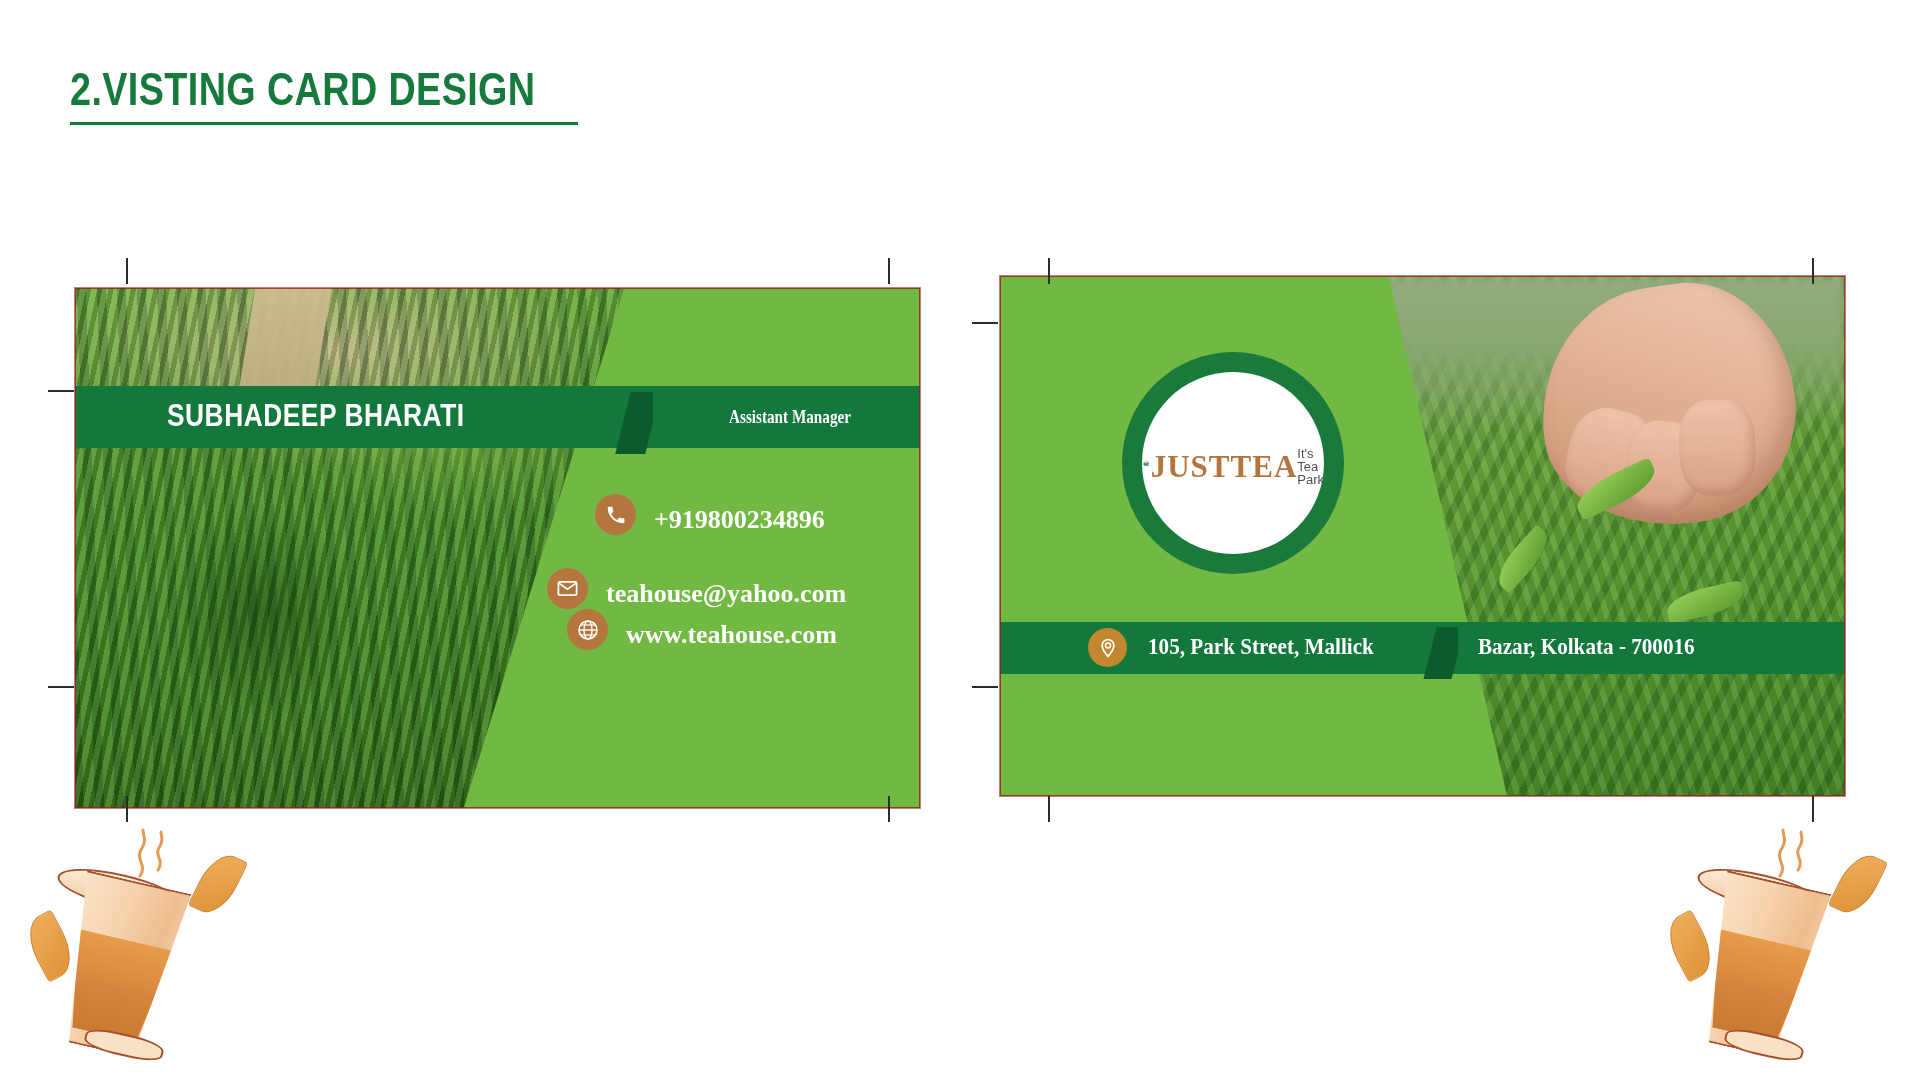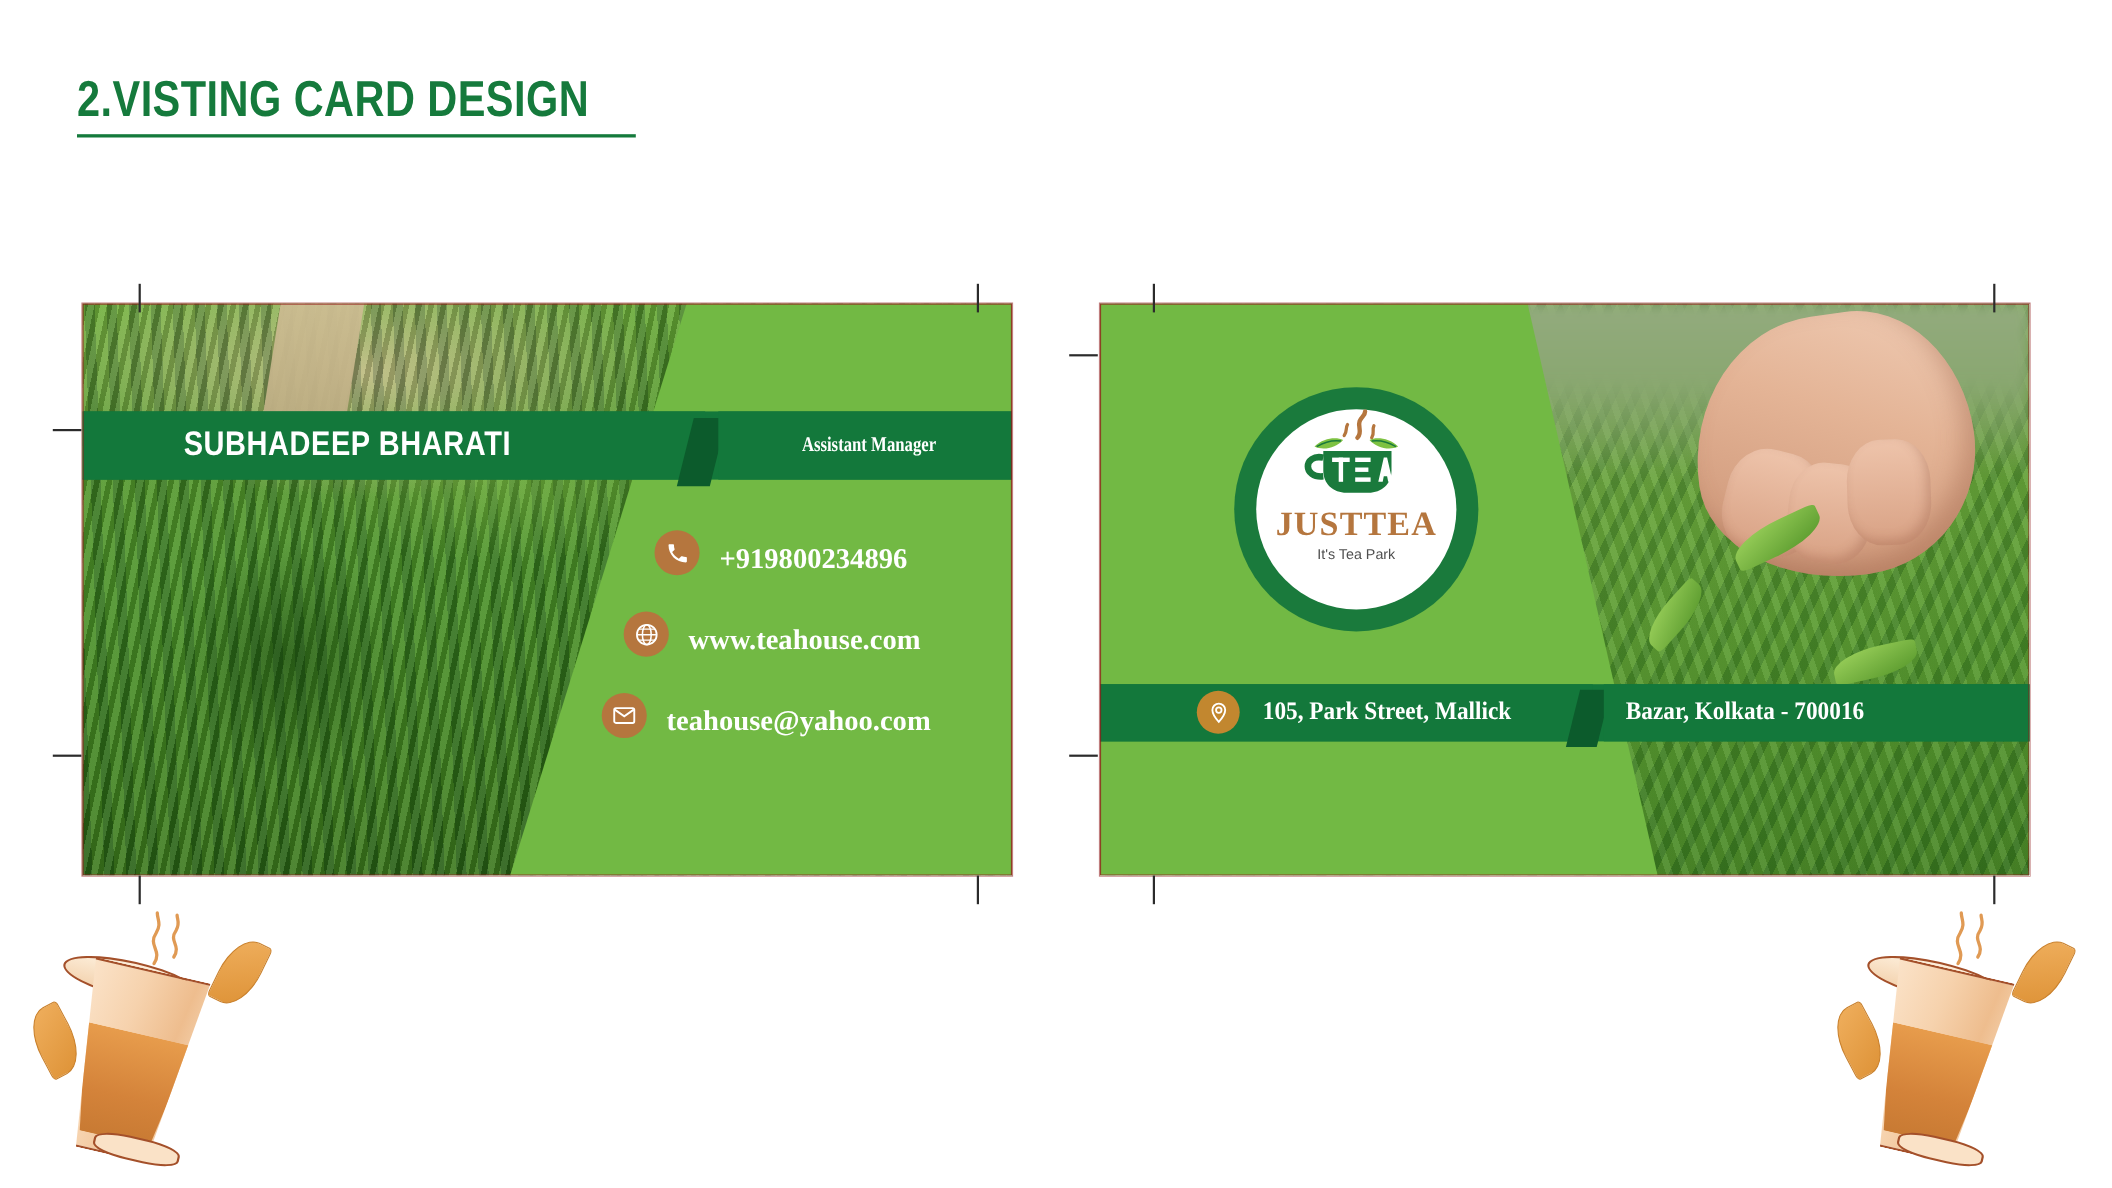--- a/index.html
+++ b/index.html
@@ -113,21 +113,21 @@
   #card2 .green-panel{
     position:absolute;inset:0;background:#72B944;
     clip-path:polygon(0% 0%, 46% 0%, 60% 100%, 0% 100%);
   }
   .logo-wrap{
     position:absolute;border-radius:50%;background:#1A7A3C;
     display:flex;align-items:center;justify-content:center;
   }
   .logo-inner{
     border-radius:50%;background:#ffffff;width:82%;height:82%;
-    display:flex;flex-direction:column;align-items:center;
+    display:flex;flex-direction:row;align-items:center;justify-content:center;
   }
   .logo-brand{
     font-family:"Liberation Serif",serif;font-weight:bold;
     color:#B5763E;letter-spacing:1px;line-height:1;
   }
   .logo-tag{
     font-family:"Liberation Sans",sans-serif;color:#4f4f4f;line-height:1;
   }
 
   .addr-band{
@@ -171,21 +171,21 @@
     border-radius:62% 8% 62% 8%;
     border:1px solid #c9802c;
   }
 </style>
 </head>
 <body>
 
 <div class="page-title">2.VISTING CARD DESIGN</div>
 <div class="title-underline"></div>
 
-<div class="card" id="card1" style="left:75px;top:276px;width:845px;height:520px;">
+<div class="card" id="card1" style="left:75px;top:288px;width:845px;height:520px;">
 
   <div style="position:absolute;inset:0;">
     <div class="tea-field"></div>
     <div class="road"></div>
   </div>
 
   <div class="green-panel"></div>
 
   <div class="name-band" style="top:98px;">
     <div style="position:absolute;left:0;top:0;width:566px;height:100%;background:#13783B;"></div>
@@ -197,44 +197,44 @@
 
   <div class="contact-list" style="left:520px;top:206px;">
 
     <div class="contact-row">
       <span class="ic">
         <svg width="22" height="22" viewBox="0 0 24 24">
           <path fill="#ffffff" d="M6.6 10.8c1.4 2.8 3.8 5.1 6.6 6.6l2.2-2.2c.3-.3.7-.4 1.1-.2 1.2.4 2.4.6 3.7.6.6 0 1 .4 1 1V20c0 .6-.4 1-1 1C10.6 21 3 13.4 3 4c0-.6.4-1 1-1h3.4c.6 0 1 .4 1 1 0 1.3.2 2.5.6 3.7.1.4 0 .8-.2 1.1l-2.2 2z"></path>
         </svg>
       </span>
       <span class="contact-text">+919800234896</span>
+    </div>
+
+    <div class="contact-row" style="margin-left:-48px;margin-bottom:0;">
+      <span class="ic">
+        <svg width="23" height="23" viewBox="0 0 24 24">
+          <rect x="2.5" y="5" width="19" height="14" rx="1.6" fill="none" stroke="#fff" stroke-width="1.8"></rect>
+          <path d="M3 6.4l9 6.4 9-6.4" fill="none" stroke="#fff" stroke-width="1.8"></path>
+        </svg>
+      </span>
+      <span class="contact-text">teahouse@yahoo.com</span>
     </div>
 
     <div class="contact-row" style="margin-left:-28px;">
       <span class="ic">
         <svg width="24" height="24" viewBox="0 0 24 24">
           <circle cx="12" cy="12" r="9" fill="none" stroke="#fff" stroke-width="1.6"></circle>
           <ellipse cx="12" cy="12" rx="4" ry="9" fill="none" stroke="#fff" stroke-width="1.4"></ellipse>
           <line x1="3" y1="12" x2="21" y2="12" stroke="#fff" stroke-width="1.4"></line>
           <line x1="4.5" y1="7" x2="19.5" y2="7" stroke="#fff" stroke-width="1.2"></line>
           <line x1="4.5" y1="17" x2="19.5" y2="17" stroke="#fff" stroke-width="1.2"></line>
         </svg>
       </span>
       <span class="contact-text">www.teahouse.com</span>
     </div>
-
-    <div class="contact-row" style="margin-left:-48px;margin-bottom:0;">
-      <span class="ic">
-        <svg width="23" height="23" viewBox="0 0 24 24">
-          <rect x="2.5" y="5" width="19" height="14" rx="1.6" fill="none" stroke="#fff" stroke-width="1.8"></rect>
-          <path d="M3 6.4l9 6.4 9-6.4" fill="none" stroke="#fff" stroke-width="1.8"></path>
-        </svg>
-      </span>
-      <span class="contact-text">teahouse@yahoo.com</span>
-    </div>
   </div>
 
   <div style="position:absolute;inset:0;border:1.5px solid rgba(150,25,25,.75);pointer-events:none;"></div>
 </div>
 
 <div class="crop v" style="left:126px;top:258px;"></div>
 <div class="crop v" style="left:126px;top:796px;"></div>
 <div class="crop v" style="left:888px;top:258px;"></div>
 <div class="crop v" style="left:888px;top:796px;"></div>
 <div class="crop h" style="left:48px;top:390px;"></div>

